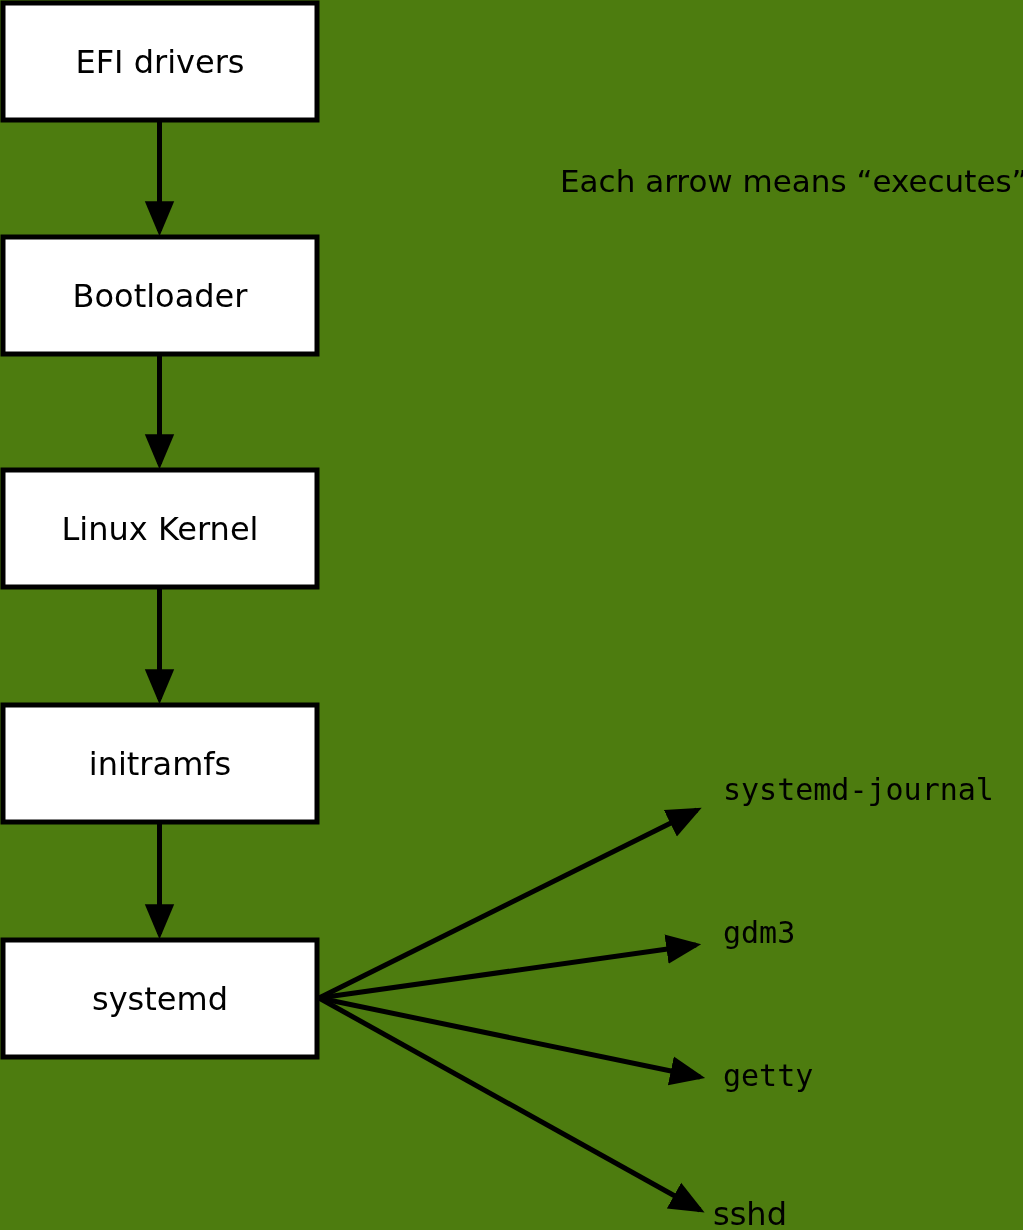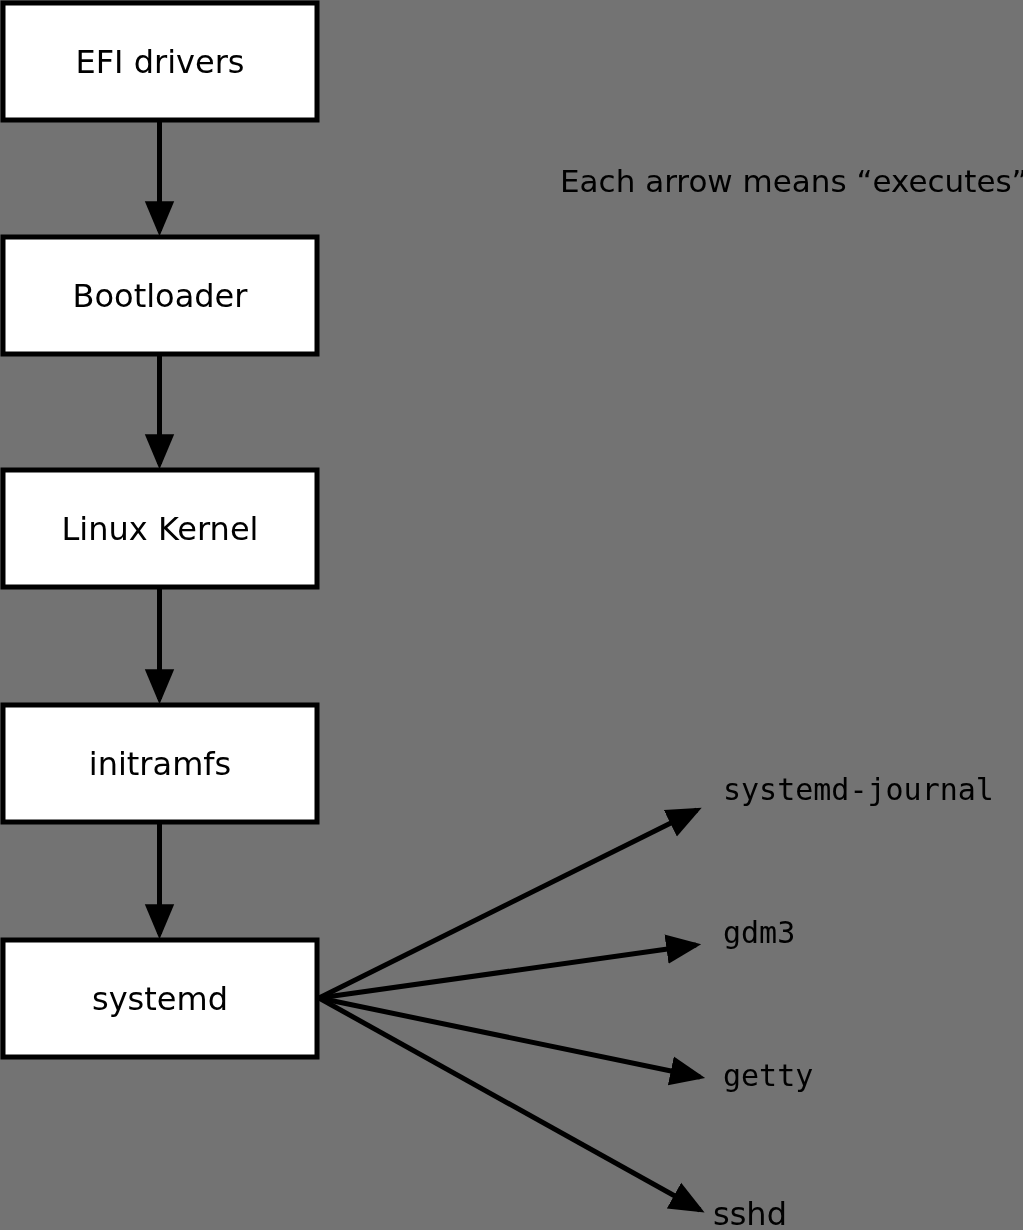--- a/index.html
+++ b/index.html
@@ -4,21 +4,21 @@
 <style>
   html, body {
     margin: 0;
     padding: 0;
     background: #ffffff;
   }
   .stage {
     position: relative;
     width: 1023px;
     height: 1230px;
-    background: #737373;
+    background: #4d7c0f;
     overflow: hidden;
   }
   svg { display: block; }
   .box {
     fill: #ffffff;
     stroke: #000000;
     stroke-width: 5;
   }
   .arrow {
     stroke: #000000;

